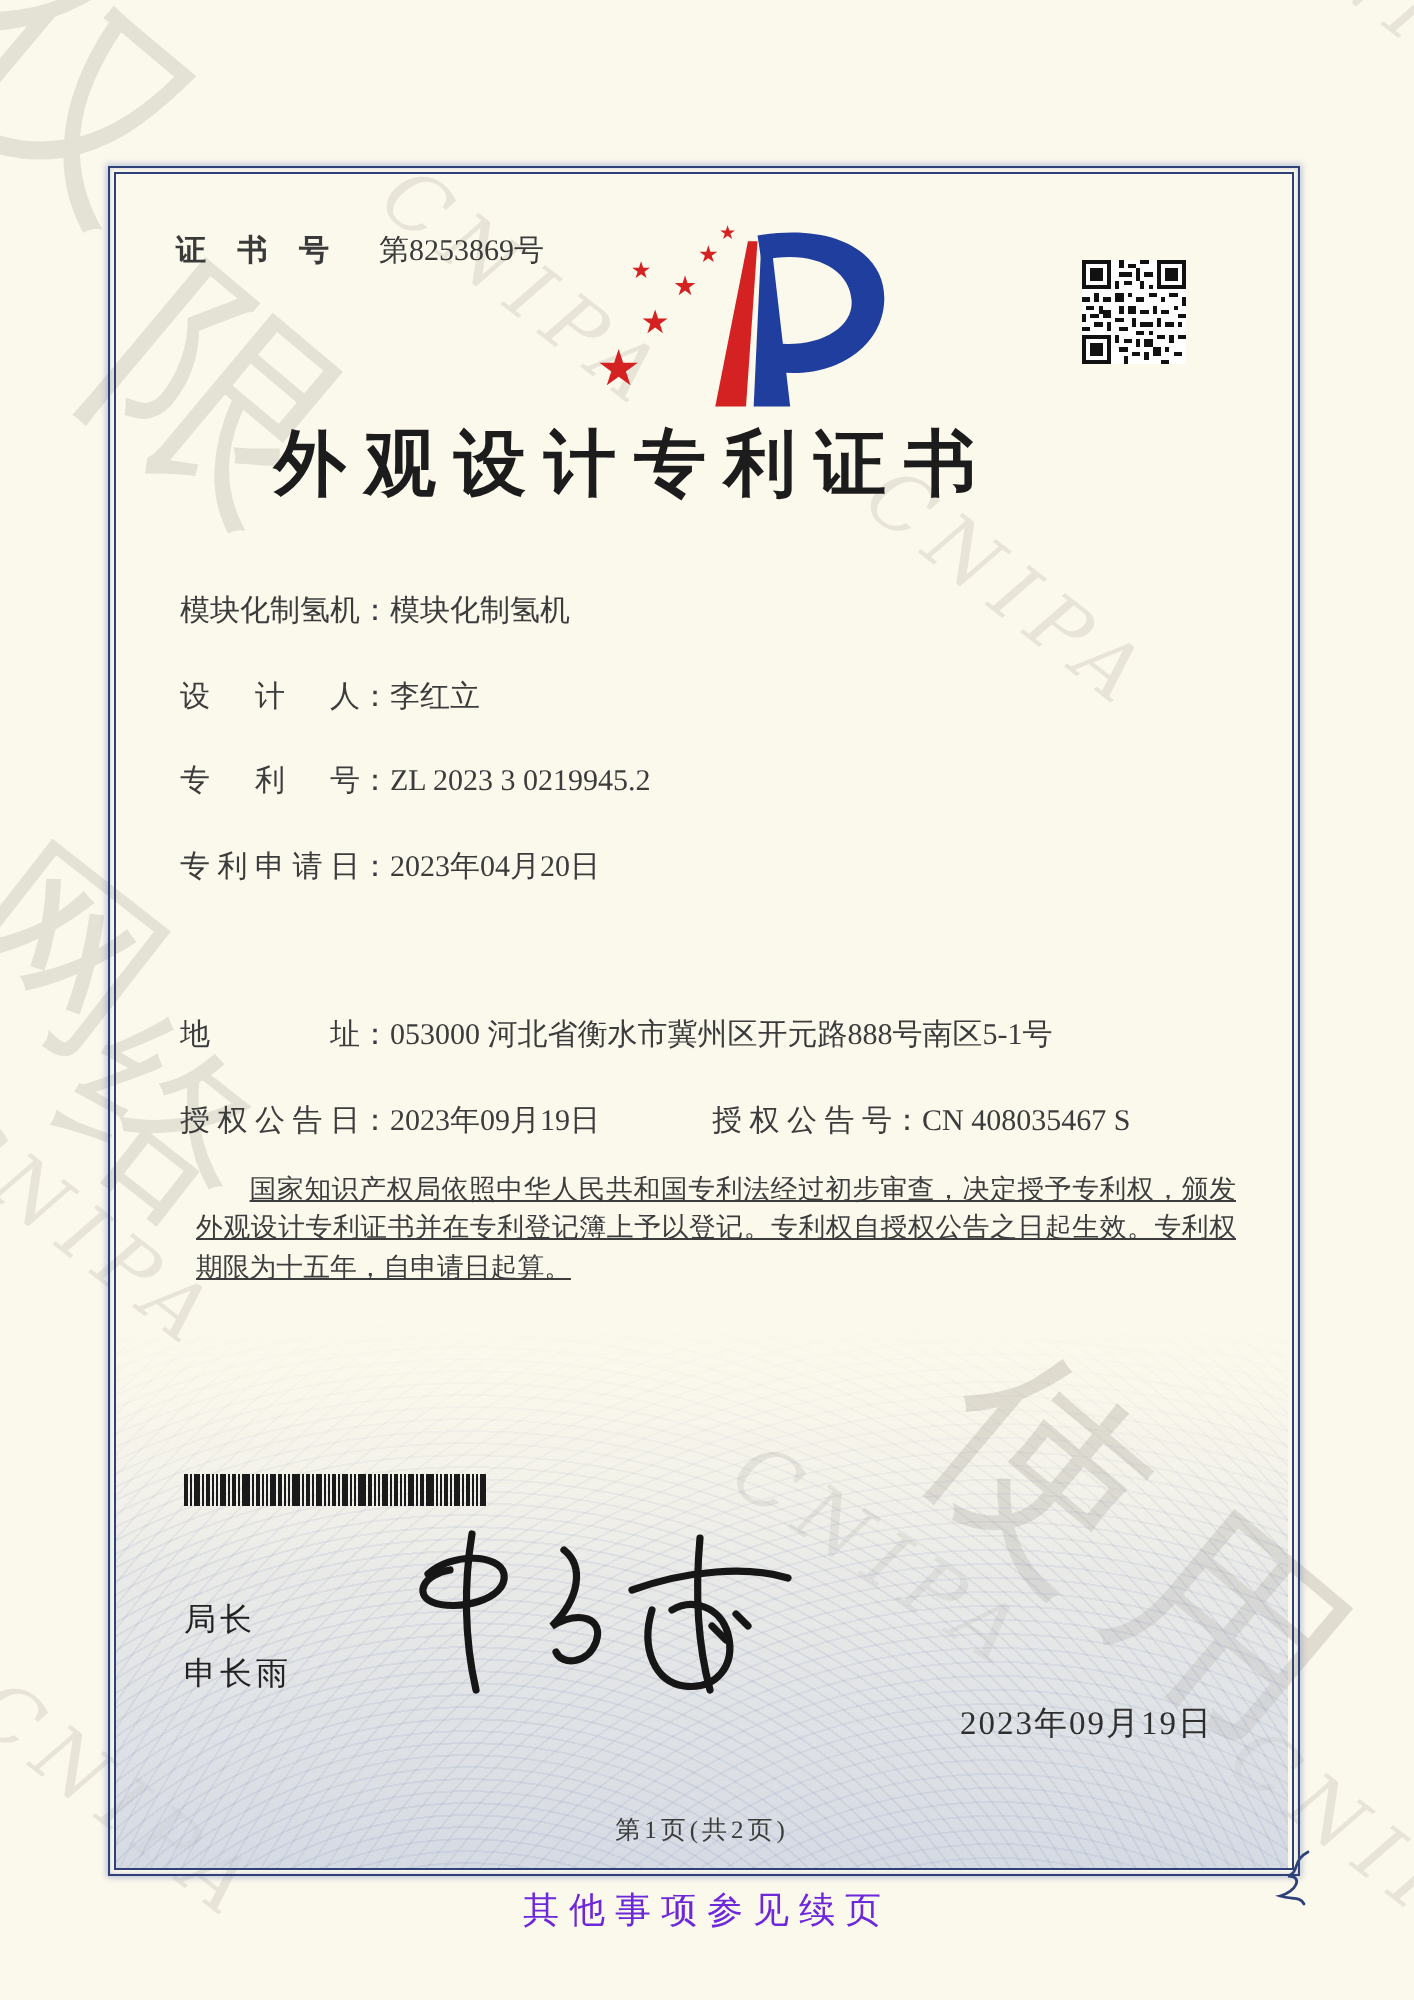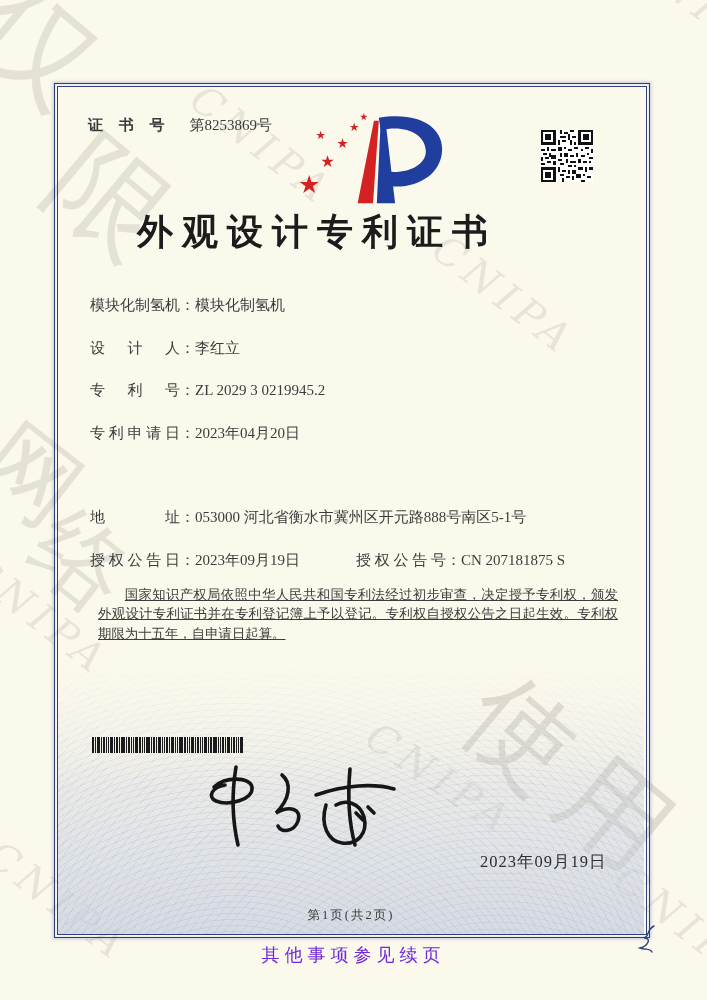--- a/index.html
+++ b/index.html
@@ -129,41 +129,45 @@
 
   <div class="title">外观设计专利证书</div>
 
   <div class="row r0">
     <span class="flabel">模块化制氢机</span><span>：</span><span>模块化制氢机</span>
   </div>
   <div class="row r1">
     <span class="flabel">设计人</span><span>：</span><span>李红立</span>
   </div>
   <div class="row r2">
-    <span class="flabel">专利号</span><span>：</span><span>ZL 2029 3 0219945.2</span>
+    <span class="flabel">专利号</span><span>：</span><span>ZL 2023 3 0219945.2</span>
   </div>
   <div class="row r3">
     <span class="flabel">专利申请日</span><span>：</span><span>2023年04月20日</span>
   </div>
   <div class="row r5">
     <span class="flabel">地址</span><span>：</span><span>053000 河北省衡水市冀州区开元路888号南区5-1号</span>
   </div>
 
   <div class="row rgrant">
-    <span class="flabel">授权公告日</span><span>：</span><span>2023年09月19日</span><span class="grant2 flabel">授权公告号</span><span>：</span><span>CN 207181875 S</span>
+    <span class="flabel">授权公告日</span><span>：</span><span>2023年09月19日</span><span class="grant2 flabel">授权公告号</span><span>：</span><span>CN 408035467 S</span>
   </div>
 
   <div class="bodytext">
     <p>国家知识产权局依照中华人民共和国专利法经过初步审查，决定授予专利权，颁发外观设计专利证书并在专利登记簿上予以登记。专利权自授权公告之日起生效。专利权期限为十五年，自申请日起算。</p>
   </div>
 
   <svg class="barcode" viewBox="0 0 152 16" preserveAspectRatio="none" aria-hidden="true">
     <path fill="#1a1a1a" d="M0 0h2v16H0z M3 0h1v16H3z M5 0h3v16H5z M9 0h1v16H9z M11 0h2v16h-2z M14 0h1v16h-1z M16 0h1v16h-1z M18 0h3v16h-3z M22 0h1v16h-1z M24 0h2v16h-2z M27 0h1v16h-1z M29 0h4v16h-4z M34 0h1v16h-1z M36 0h2v16h-2z M39 0h1v16h-1z M41 0h1v16h-1z M43 0h3v16h-3z M47 0h2v16h-2z M50 0h1v16h-1z M52 0h1v16h-1z M54 0h4v16h-4z M59 0h1v16h-1z M61 0h2v16h-2z M64 0h1v16h-1z M66 0h3v16h-3z M70 0h1v16h-1z M72 0h1v16h-1z M74 0h2v16h-2z M77 0h1v16h-1z M79 0h3v16h-3z M83 0h1v16h-1z M85 0h1v16h-1z M87 0h4v16h-4z M92 0h2v16h-2z M95 0h1v16h-1z M97 0h1v16h-1z M99 0h3v16h-3z M103 0h1v16h-1z M105 0h2v16h-2z M108 0h1v16h-1z M110 0h1v16h-1z M112 0h3v16h-3z M116 0h1v16h-1z M118 0h2v16h-2z M121 0h4v16h-4z M126 0h1v16h-1z M128 0h1v16h-1z M130 0h2v16h-2z M133 0h1v16h-1z M135 0h3v16h-3z M139 0h1v16h-1z M141 0h2v16h-2z M144 0h1v16h-1z M146 0h1v16h-1z M148 0h3v16h-3z"></path>
   </svg>
 
+  <div class="signer">
+    <div>局长</div>
+    <div>申长雨</div>
+  </div>
 
   <svg class="signature" viewBox="0 0 210 90" aria-hidden="true">
     <g fill="none" stroke="#161616" stroke-width="3.6" stroke-linecap="round">
       <path d="M38 6 C34 30 34 58 40 84"></path>
       <path d="M16 26 C28 15 52 16 54 26 C56 39 30 45 18 40 C9 36 14 26 27 24"></path>
       <path d="M84 14 C94 22 92 38 78 52 C92 44 104 48 100 60 C96 71 83 72 80 65"></path>
       <path d="M118 34 C146 24 176 22 196 28"></path>
       <path d="M152 8 C150 30 150 58 157 84"></path>
       <path d="M128 44 C122 64 130 80 144 82 C160 84 170 72 166 56 C162 42 148 38 138 44"></path>
       <path d="M158 52 l7 7"></path>

